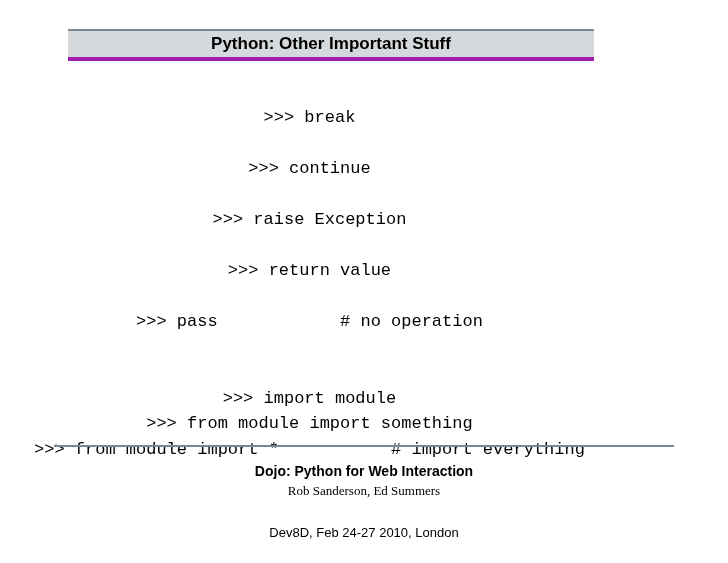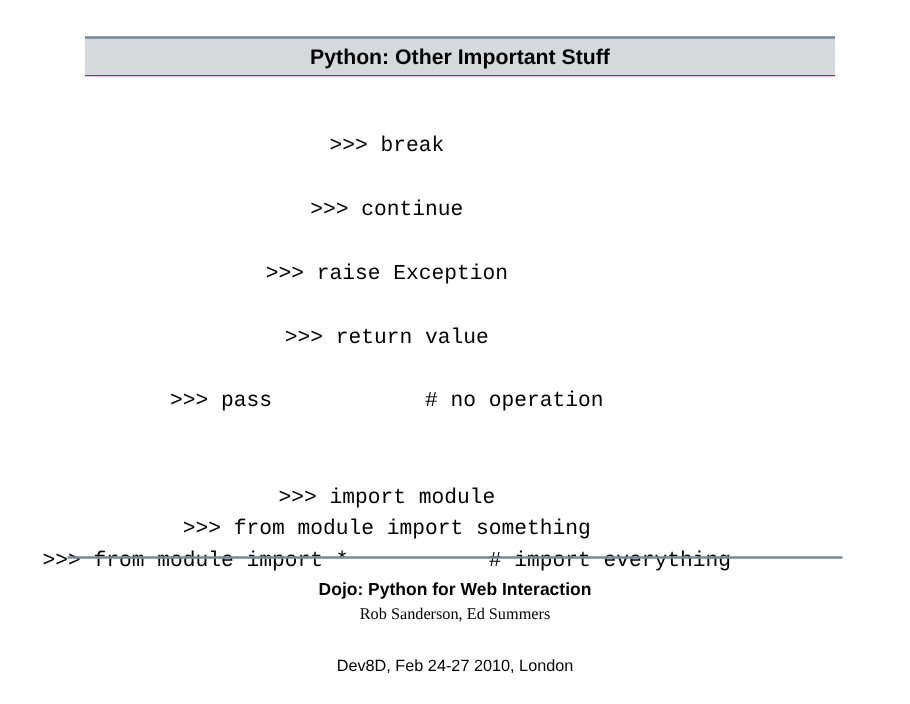--- a/index.html
+++ b/index.html
@@ -8,25 +8,25 @@
     height: 563px;
     background: #ffffff;
     font-family: Arial, Helvetica, sans-serif;
     position: relative;
     overflow: hidden;
   }
   .title-bar {
     position: absolute;
     left: 68px;
     top: 29px;
-    width: 600px;
+    width: 526px;
     height: 32px;
     background: #d5d9dc;
     border-top: 2px solid #7a8896;
-    border-bottom: 1px solid #a21caf;
+    border-bottom: 4px solid #a21caf;
     display: flex;
     align-items: center;
     justify-content: center;
   }
   .title-text {
     font-weight: bold;
     font-size: 17px;
     color: #000;
   }
   .code-area {

